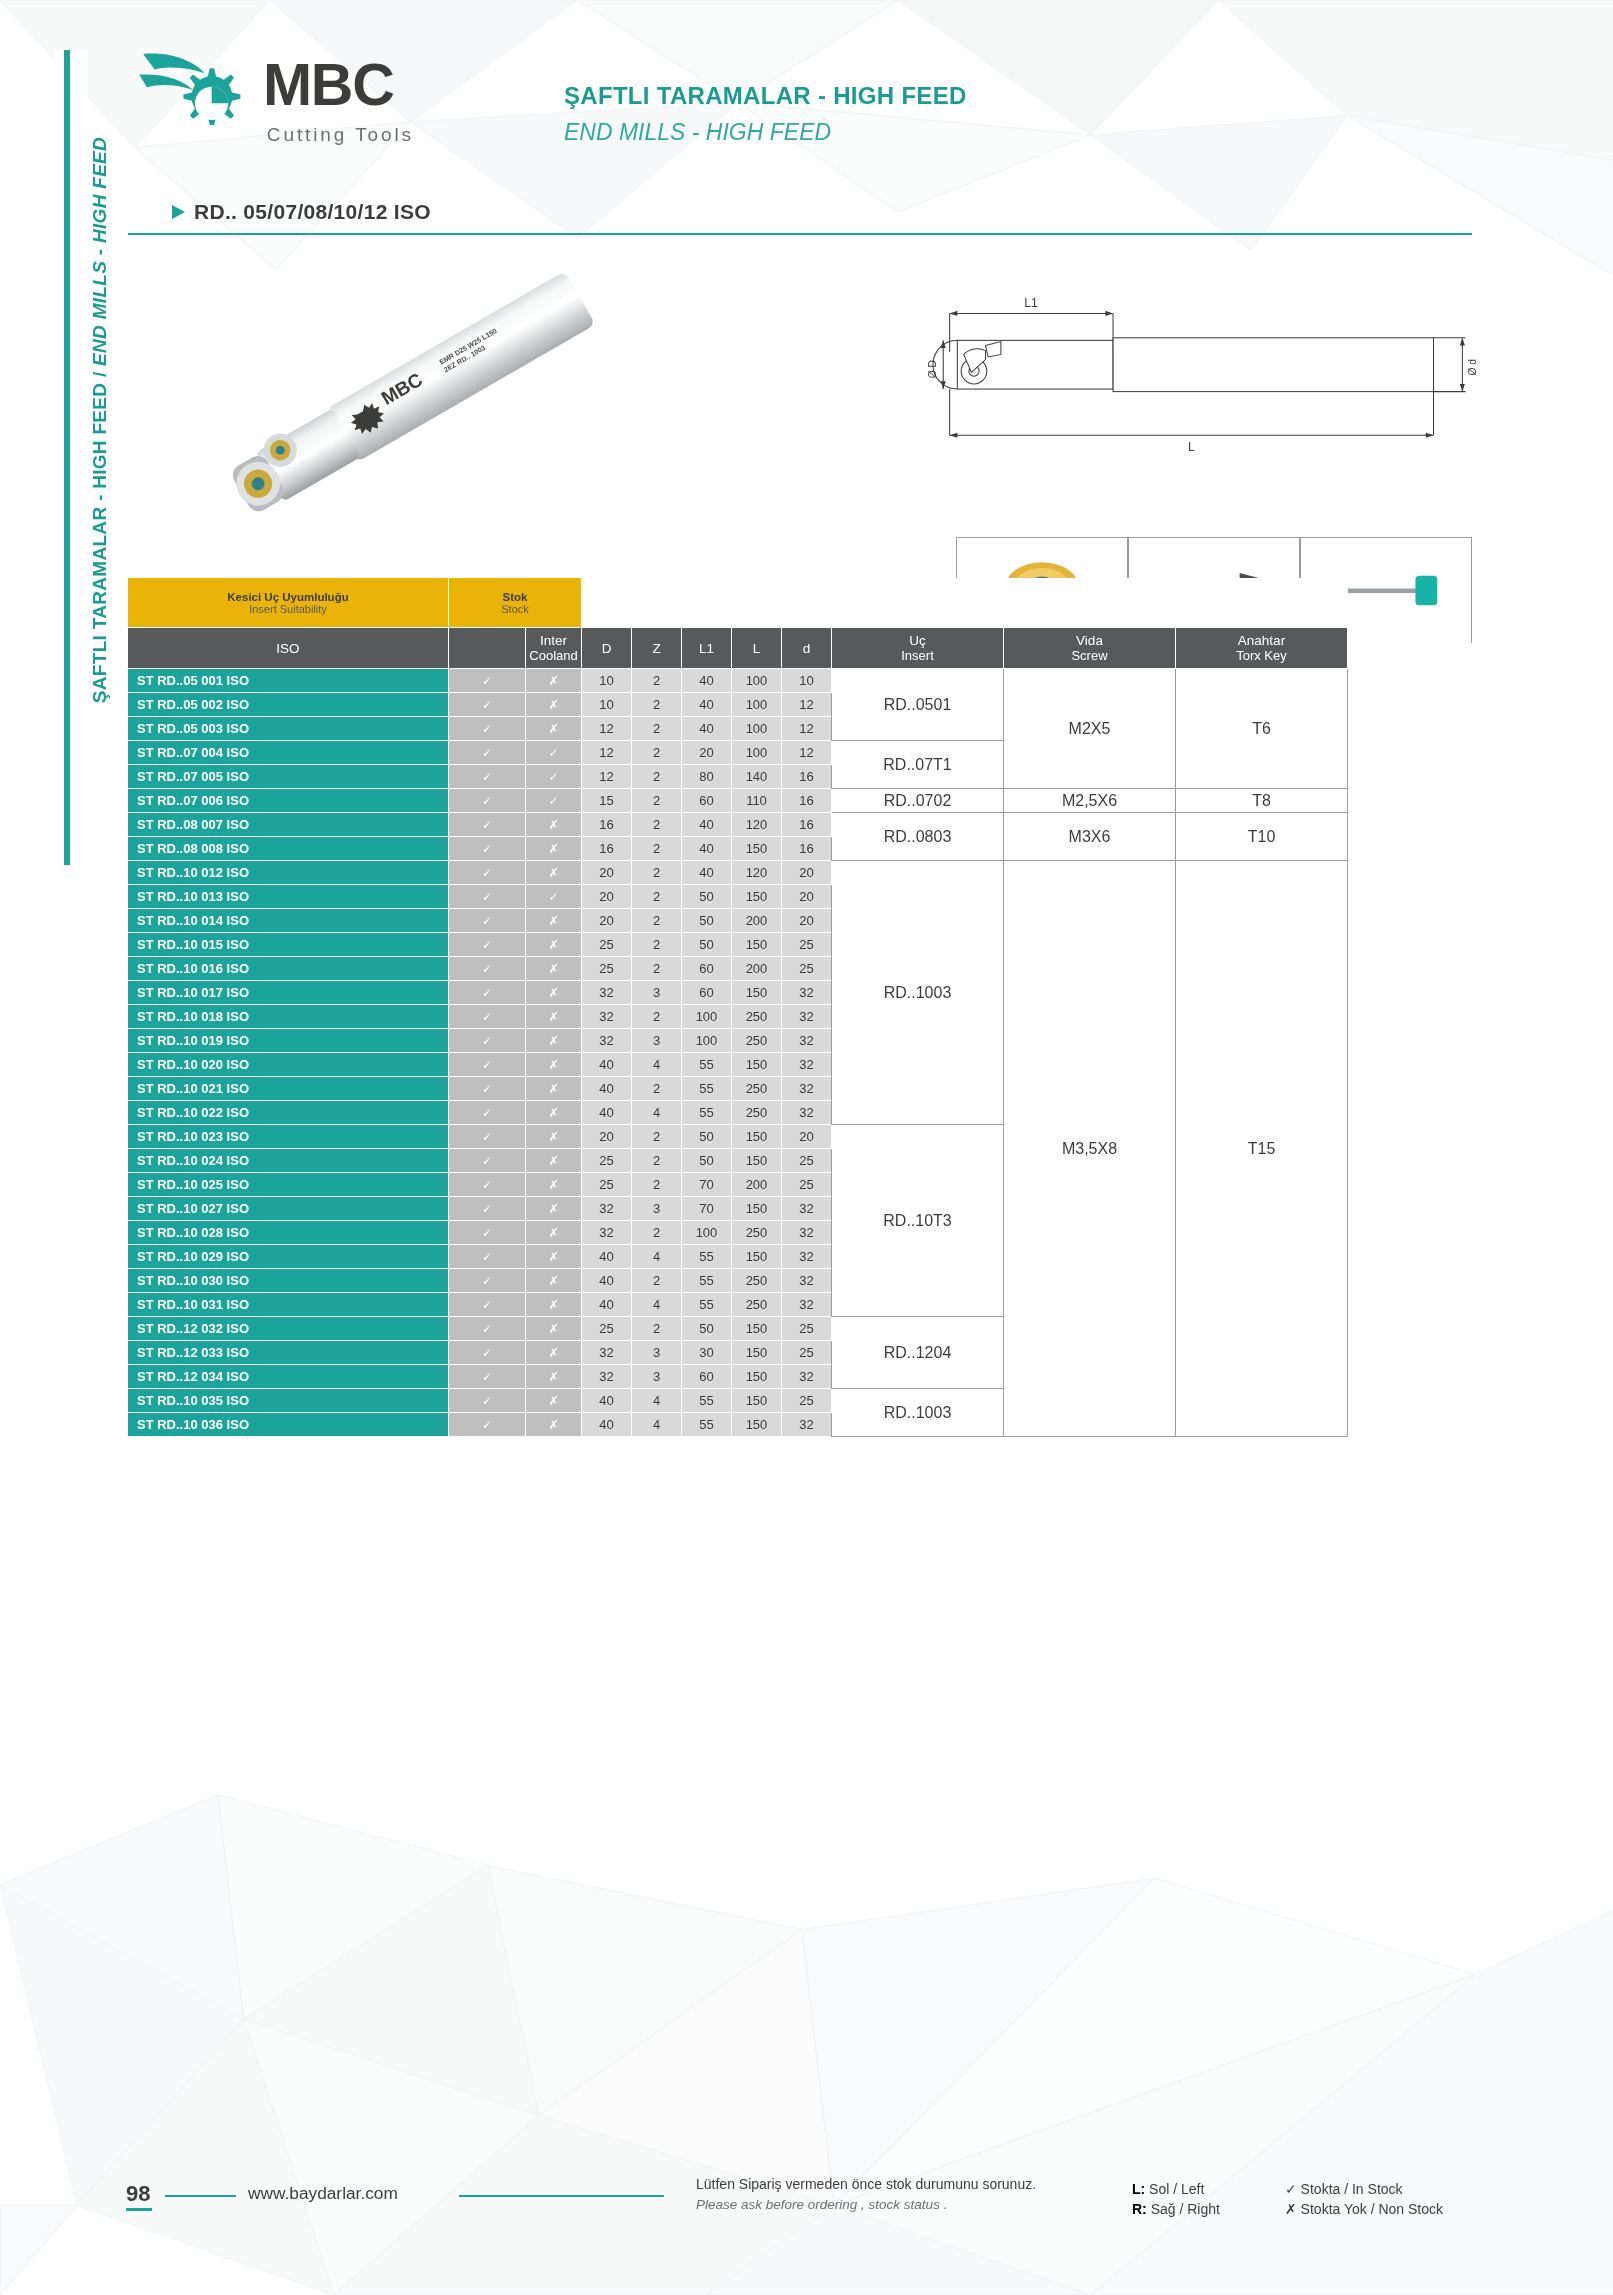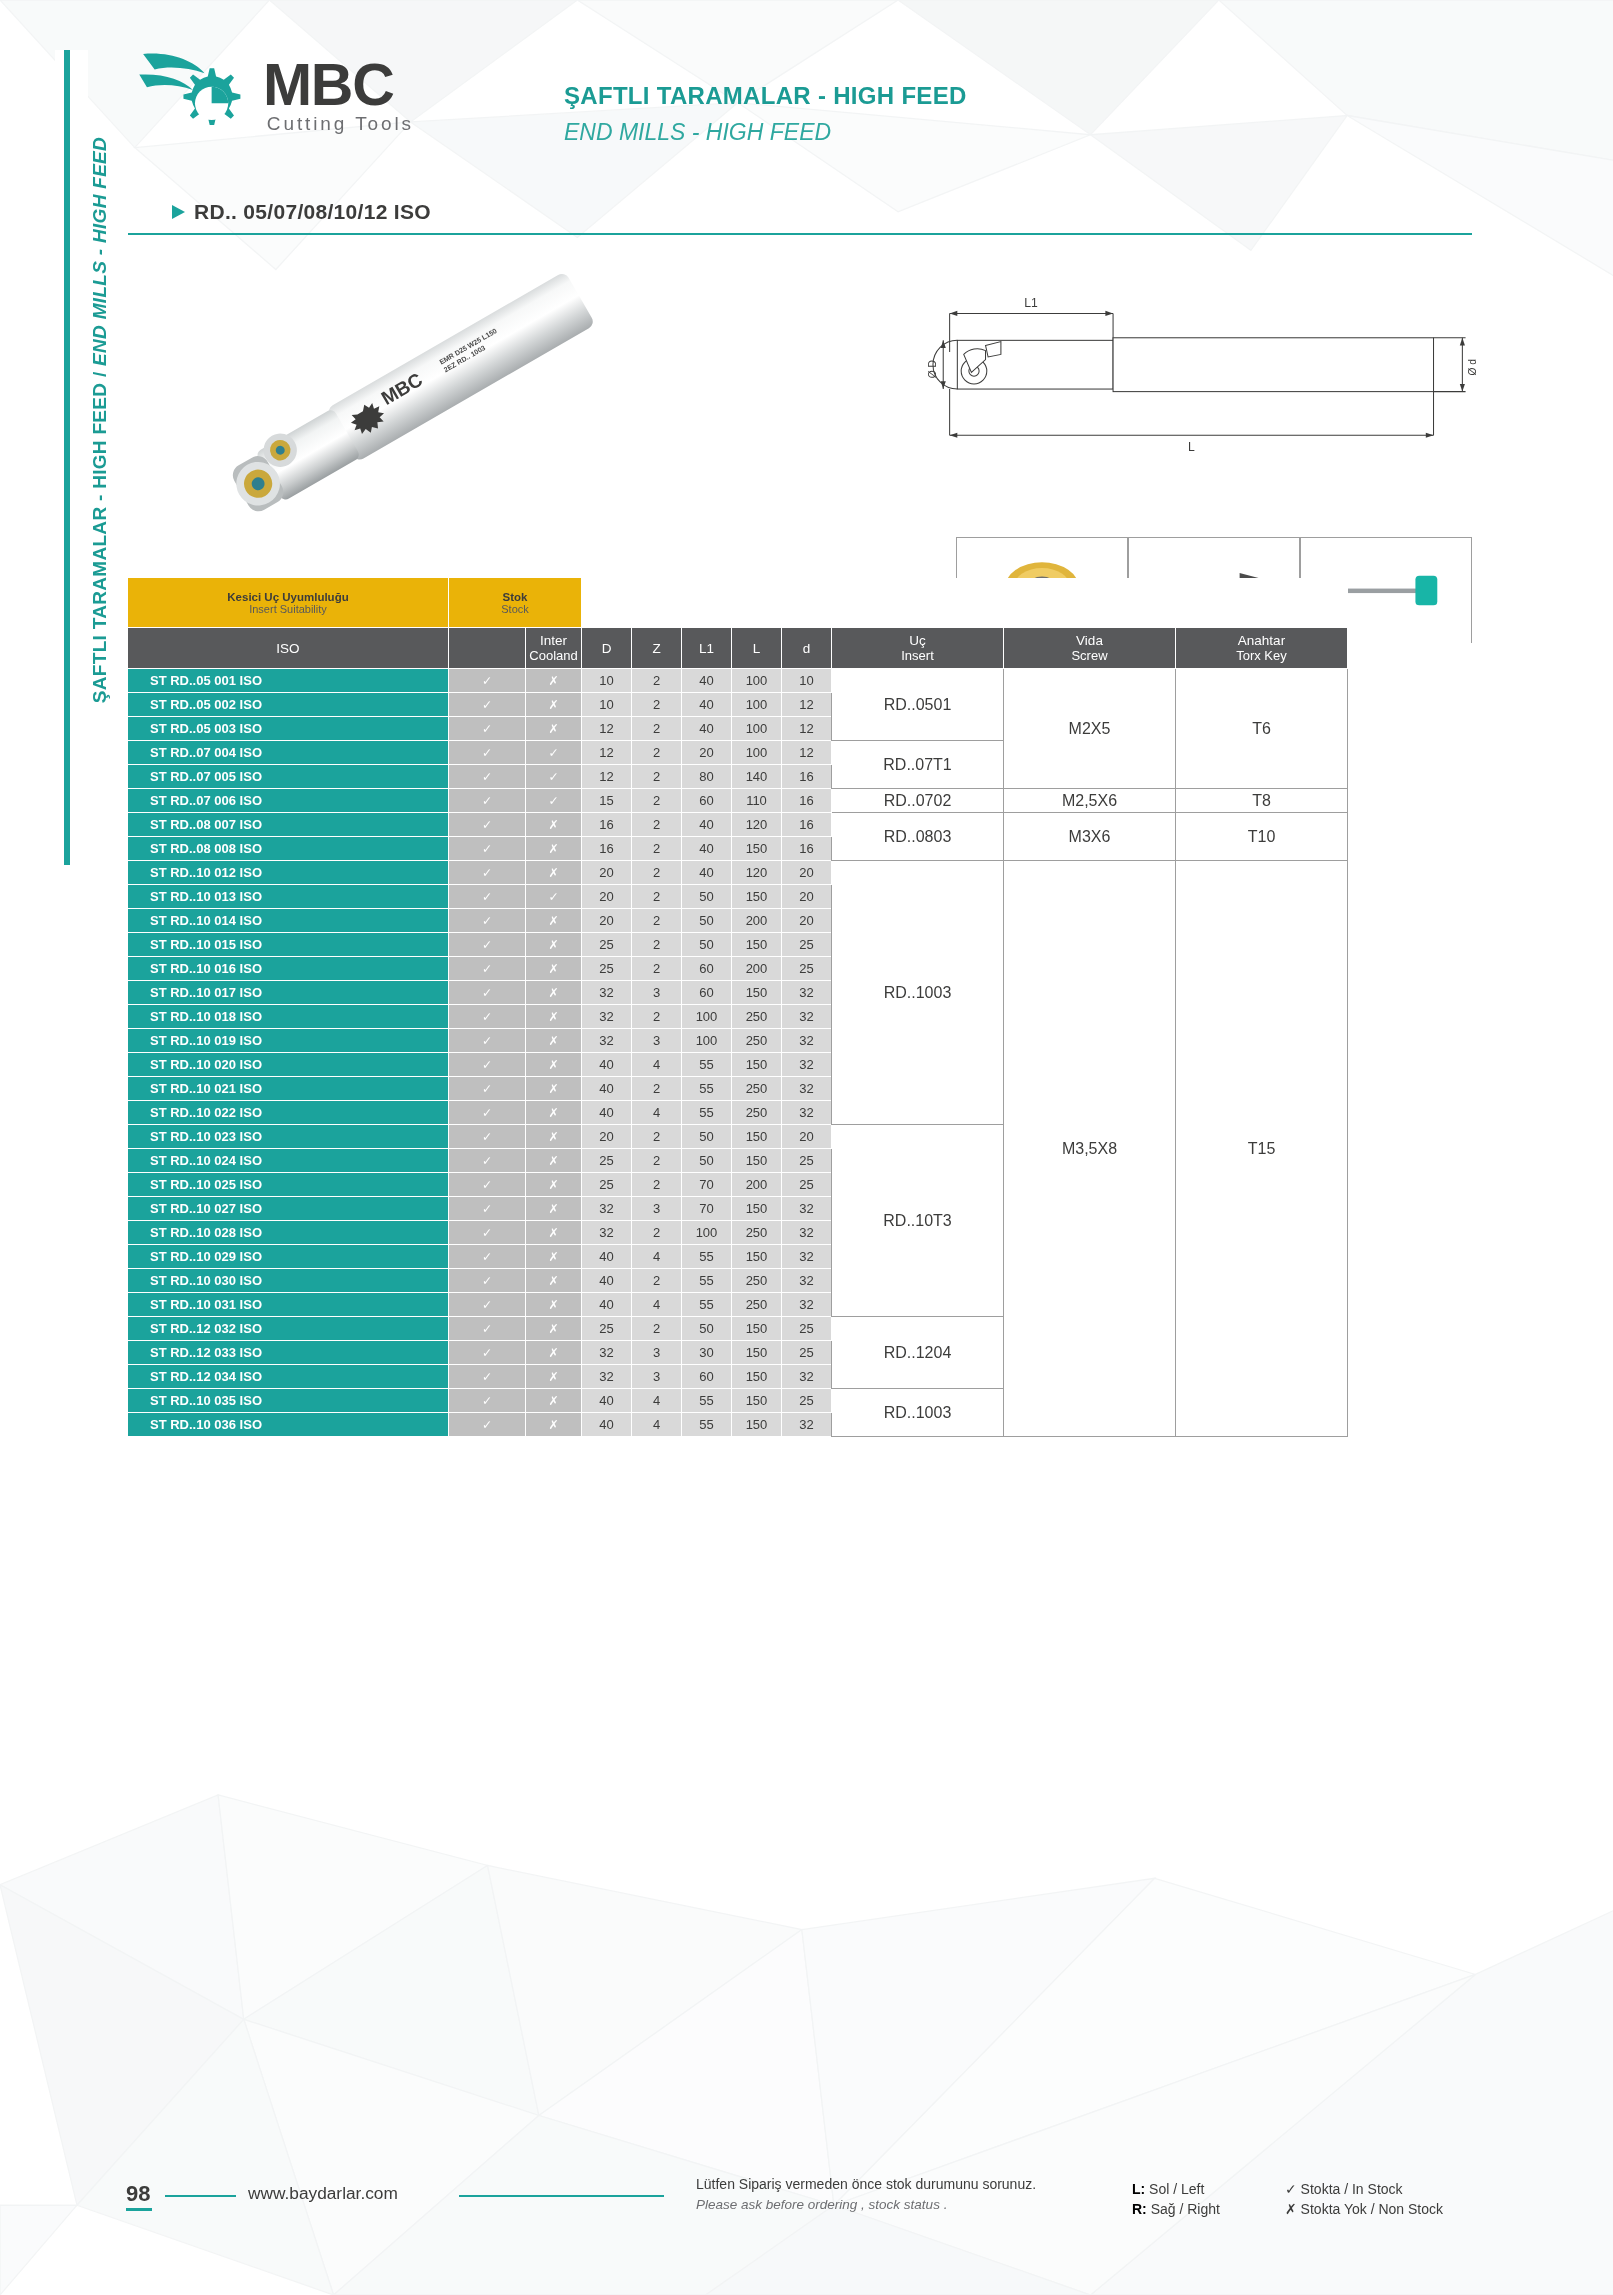--- a/index.html
+++ b/index.html
@@ -35,21 +35,21 @@
     font-size:19px; font-weight:bold; letter-spacing:0.3px;
     white-space:nowrap;
     text-align:center;
   }
   .side-text .italic { font-style:italic; font-weight:bold; }
 
   
   .logo-wrap { position:absolute; left:138px; top:45px; width:359px; height:122px; }
   .logo-text { position:absolute; left:125px; top:11.5px; }
   .logo-mbc { font-size:59px; font-weight:bold; color:#3c3c3b; letter-spacing:-1.3px; line-height:.95; }
-  .logo-sub { font-size:19px; color:#6d6e71; letter-spacing:2.9px; margin-top:0; margin-left:3.8px;}
+  .logo-sub { font-size:19px; color:#6d6e71; letter-spacing:2.9px; margin-top:11px; margin-left:3.8px;}
 
   .title-block { position:absolute; left:564px; top:82px; }
   .title-tr { font-size:24px; font-weight:bold; color:#1b9b94; letter-spacing:0.3px; }
   .title-en { font-size:23px; font-style:italic; color:#2fa8a0; margin-top:9px; }
 
   .subtitle-row { position:absolute; left:128px; top:200px; display:flex; align-items:center;padding-left:44px; }
   .tri { width:0;height:0;border-left:13.5px solid #1ba39c;border-top:7.7px solid transparent;border-bottom:7.7px solid transparent; margin-right:9px; }
   .subtitle-text { font-size:21px; font-weight:bold; color:#3c3c3b; letter-spacing:0.3px; }
   .hr-main { position:absolute; left:128px; top:233px; width:1344px; height:1.9px; background:#1ba39c; }
 
@@ -60,21 +60,21 @@
   .draw { position:absolute; left:924px; top:276px; width:564px; height:212px; }
 
   
   .tbl-wrap { position:absolute; left:127px; top:577px; }
   table { border-collapse:collapse; }
   td, th { border:0.6px solid #ffffff; font-size:13px; text-align:center; padding:0; }
   .hdr-grey   { background:#eab308; color:#3c3c3b; font-weight:bold; font-size:11.5px; }
   .hdr-grey .sub { display:block; font-weight:normal; font-size:11px; color:#58595b; }
   .hdr-dark   { background:#58595b; color:#ffffff; font-weight:normal; font-size:13.5px; }
   .hdr-dark .sub { display:block; font-size:13px; }
-  .iso-cell   { background:#1ba39c; color:#ffffff; font-weight:bold; text-align:left; padding-left:22px; font-size:13px; }
+  .iso-cell   { background:#1ba39c; color:#ffffff; font-weight:bold; text-align:left; padding-left:9px; font-size:13px; }
   .chk        { background:#bfbfbf; color:#ffffff; font-size:12.2px; }
   .num        { background:#d9d9d9; color:#3c3c3b; font-size:13px; }
   .merge      { background:#ffffff; color:#3c3c3b; font-size:16px; border:0.6px solid #9e9e9e; }
 
   .row-h { height:24px; }
 
   
   .icon-strip { position:absolute; left:956px; top:537px; display:flex; }
   .icon-box { width:172px; height:106px; border:0.6px solid #9e9e9e; border-bottom:none; background:#fff; display:flex; align-items:center; justify-content:center; }
 

